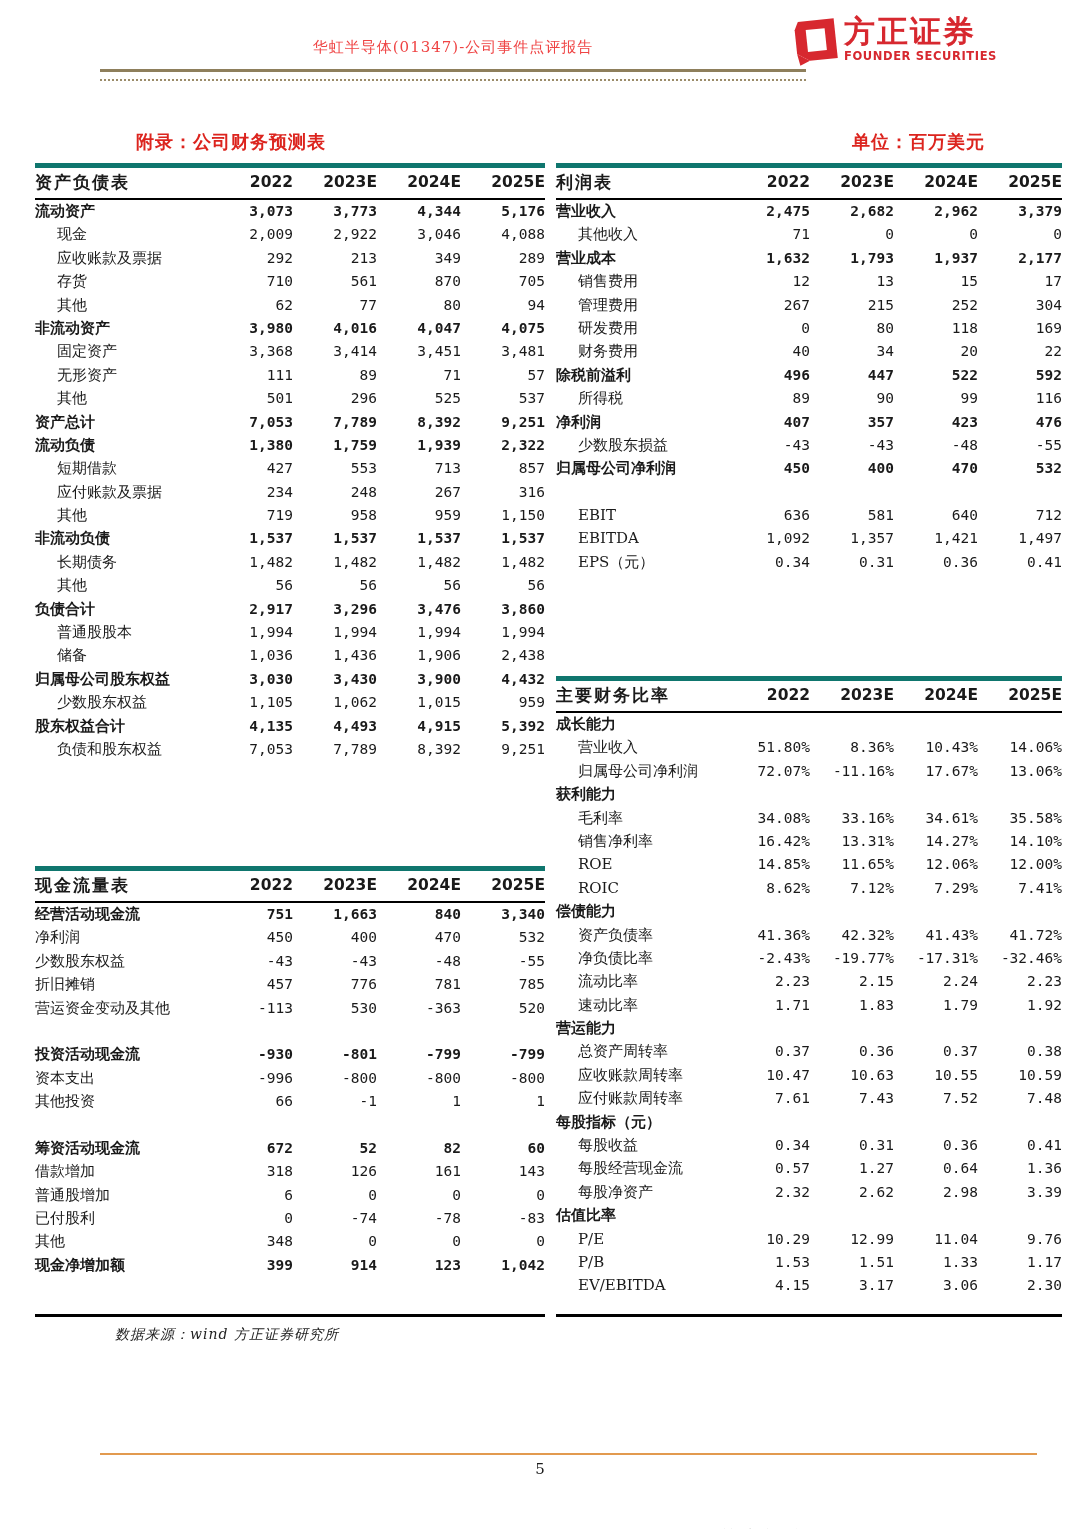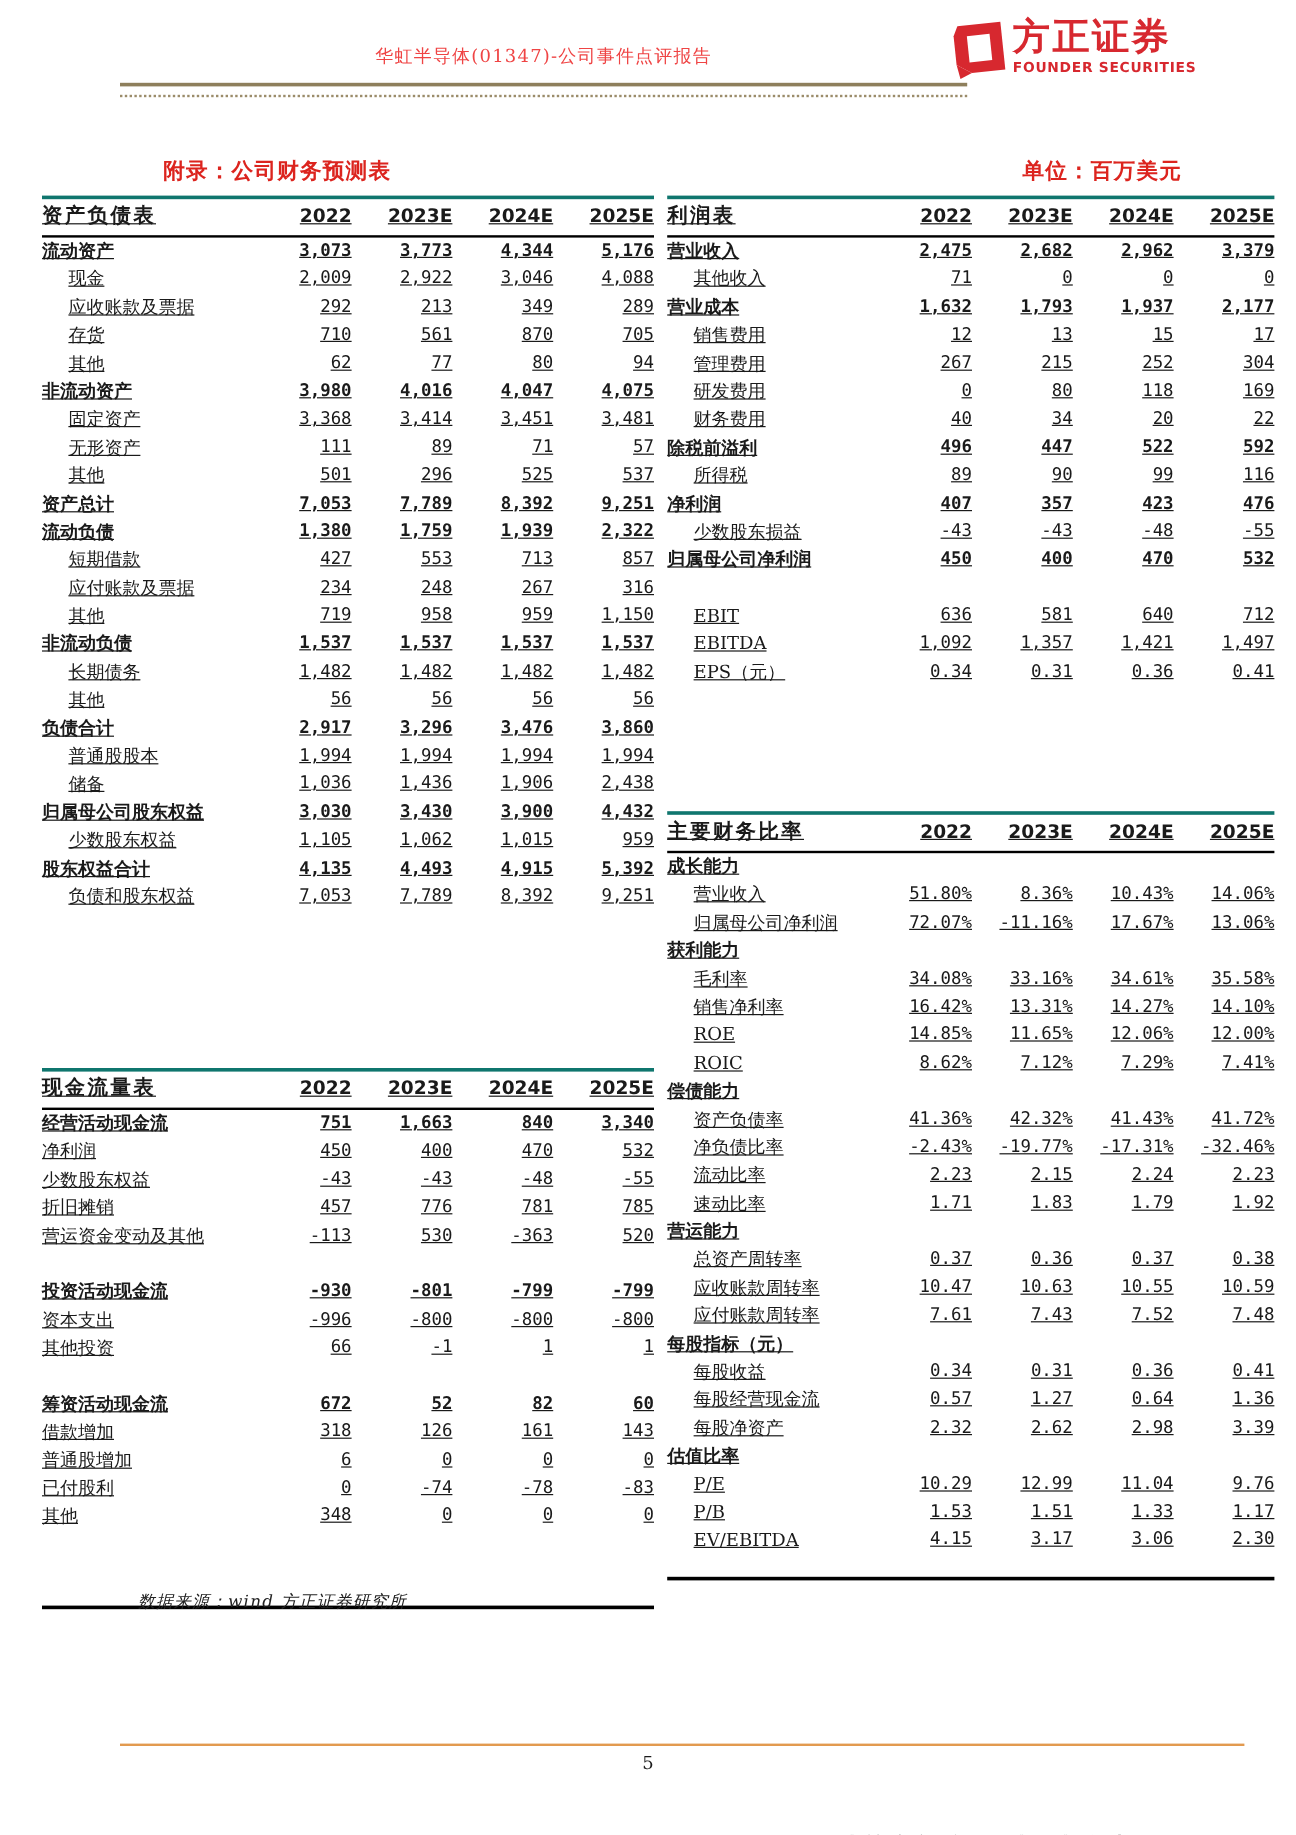--- a/index.html
+++ b/index.html
@@ -17,24 +17,24 @@
     font-family:"DejaVu Serif",serif;}
   .logo-en{font-size:11.5px;font-weight:bold;color:#d7282f;letter-spacing:0.6px;margin-top:1px;}
 
   
   .appendix-title{position:absolute;left:100px;top:130px;font-size:18px;font-weight:bold;color:#dc241e;
     font-family:"DejaVu Serif",serif;letter-spacing:1px;margin-left:36px;}
   .unit-label{position:absolute;right:95px;top:130px;font-size:18px;font-weight:bold;color:#dc241e;
     font-family:"DejaVu Serif",serif;letter-spacing:1px;}
 
   
-  .fin-table{position:absolute;border-top:3px solid #0f766e;box-sizing:border-box;text-decoration:underline;}
+  .fin-table{position:absolute;border-top:5px solid #0f766e;box-sizing:border-box;}
   #bs-table{left:35px;top:163px;width:510px;}
   #is-table{left:556px;top:163px;width:506px;}
-  #cf-table{left:35px;top:866px;width:510px;height:451px;border-bottom:3px solid #000;margin-top:24px;}
+  #cf-table{left:35px;top:866px;width:510px;height:451px;border-bottom:3px solid #000;}
   #ratio-table{left:556px;top:676px;width:506px;height:641px;border-bottom:3px solid #000;}
 
   .trow{display:flex;align-items:center;height:23.4px;font-size:15px;line-height:23.4px;}
   .trow.thead{height:30px;border-bottom:2px solid #000;}
   .ttitle{font-weight:bold;font-size:17px;font-family:"DejaVu Serif",serif;letter-spacing:2px;}
   .c-label{flex:1;white-space:nowrap;font-family:"DejaVu Serif",serif;}
   .c-label.ind{padding-left:22px;}
   .c-val{width:84px;text-align:right;font-family:"DejaVu Sans Mono",monospace;font-size:14.5px;white-space:nowrap;}
   .thead .c-val{font-family:"DejaVu Sans",sans-serif;font-weight:bold;font-size:15.5px;}
   .trow.bold .c-label,.trow.bold .c-val{font-weight:bold;}
@@ -464,20 +464,27 @@
         <span class="c-val">-78</span>
         <span class="c-val">-83</span>
       </div>
       <div class="trow">
         <span class="c-label">其他</span>
         <span class="c-val">348</span>
         <span class="c-val">0</span>
         <span class="c-val">0</span>
         <span class="c-val">0</span>
       </div>
+      <div class="trow bold">
+        <span class="c-label">现金净增加额</span>
+        <span class="c-val">399</span>
+        <span class="c-val">914</span>
+        <span class="c-val">123</span>
+        <span class="c-val">1,042</span>
+      </div>
     </div>
   <div id="ratio-table" class="fin-table">
       <div class="trow thead">
         <span class="c-label ttitle">主要财务比率</span>
         <span class="c-val">2022</span>
         <span class="c-val">2023E</span>
         <span class="c-val">2024E</span>
         <span class="c-val">2025E</span>
       </div>
       <div class="trow section">

